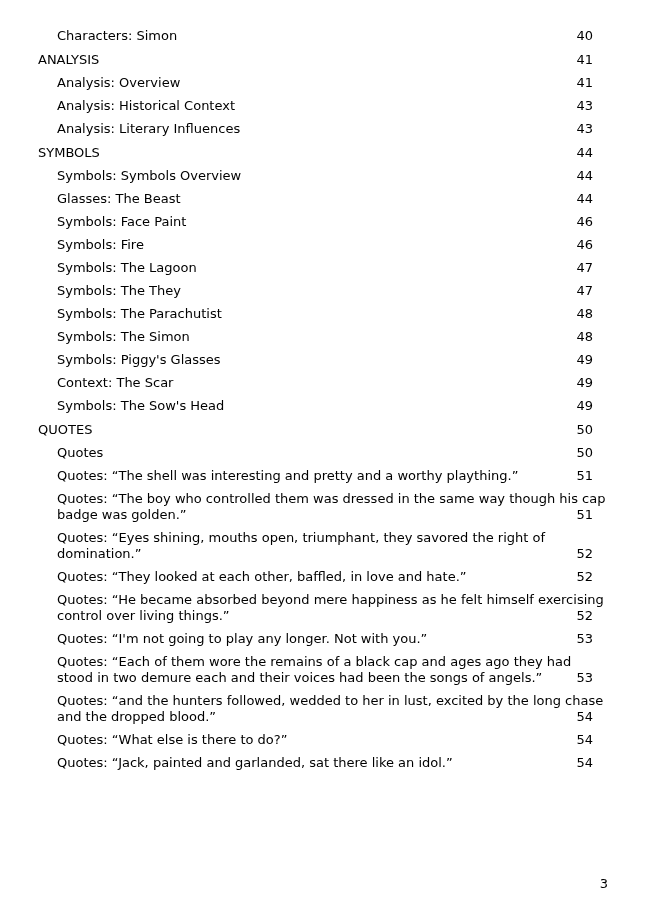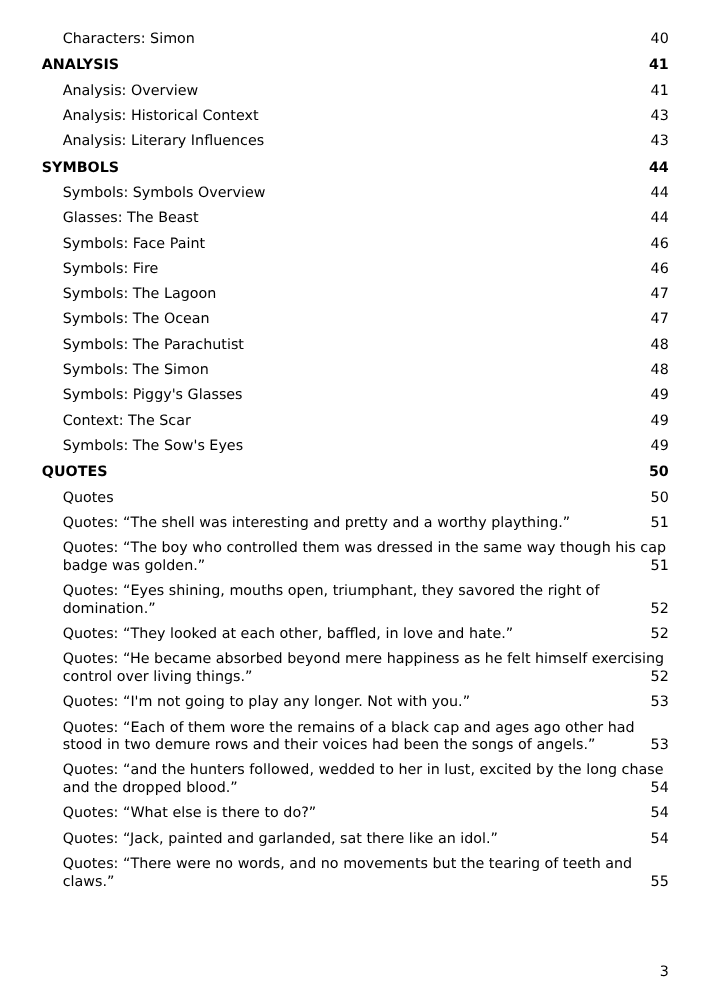--- a/index.html
+++ b/index.html
@@ -22,29 +22,29 @@
   .row {
     position: relative;
     line-height: 16px;
     margin-bottom: 7px;
   }
   .row .label {
     display: block;
   }
   .row .pagenum {
     position: absolute;
-    right: 0;
+    right: 15px;
     bottom: 0;
     line-height: 16px;
   }
   .row.item {
     margin-left: 19px;
   }
   .row.header {
-    font-weight: bold;
+    font-weight: normal;
     margin-top: 8px;
   }
   .toc-group:first-child .row:first-child {
     margin-top: 0;
   }
   .footer-pagenum {
     position: absolute;
     top: 876px;
     right: 37px;
     line-height: 16px;
@@ -98,41 +98,41 @@
   </div>
         <div class="row item">
     <span class="label">Symbols: Fire</span>
     <span class="pagenum">46</span>
   </div>
         <div class="row item">
     <span class="label">Symbols: The Lagoon</span>
     <span class="pagenum">47</span>
   </div>
         <div class="row item">
-    <span class="label">Symbols: The Ocean</span>
+    <span class="label">Symbols: The They</span>
     <span class="pagenum">47</span>
   </div>
         <div class="row item">
     <span class="label">Symbols: The Parachutist</span>
     <span class="pagenum">48</span>
   </div>
         <div class="row item">
     <span class="label">Symbols: The Simon</span>
     <span class="pagenum">48</span>
   </div>
         <div class="row item">
     <span class="label">Symbols: Piggy's Glasses</span>
     <span class="pagenum">49</span>
   </div>
         <div class="row item">
     <span class="label">Context: The Scar</span>
     <span class="pagenum">49</span>
   </div>
         <div class="row item">
-    <span class="label">Symbols: The Sow's Eyes</span>
+    <span class="label">Symbols: The Sow's Head</span>
     <span class="pagenum">49</span>
   </div>
       </div>
       <div class="toc-group">
         <div class="row header">
     <span class="label">QUOTES</span>
     <span class="pagenum">50</span>
   </div>
         <div class="row item">
     <span class="label">Quotes</span>
@@ -156,35 +156,31 @@
   </div>
         <div class="row item">
     <span class="label">Quotes: “He became absorbed beyond mere happiness as he felt himself exercising control over living things.”</span>
     <span class="pagenum">52</span>
   </div>
         <div class="row item">
     <span class="label">Quotes: “I'm not going to play any longer. Not with you.”</span>
     <span class="pagenum">53</span>
   </div>
         <div class="row item">
-    <span class="label">Quotes: “Each of them wore the remains of a black cap and ages ago other had stood in two demure rows and their voices had been the songs of angels.”</span>
+    <span class="label">Quotes: “Each of them wore the remains of a black cap and ages ago they had stood in two demure each and their voices had been the songs of angels.”</span>
     <span class="pagenum">53</span>
   </div>
         <div class="row item">
     <span class="label">Quotes: “and the hunters followed, wedded to her in lust, excited by the long chase and the dropped blood.”</span>
     <span class="pagenum">54</span>
   </div>
         <div class="row item">
     <span class="label">Quotes: “What else is there to do?”</span>
     <span class="pagenum">54</span>
   </div>
         <div class="row item">
     <span class="label">Quotes: “Jack, painted and garlanded, sat there like an idol.”</span>
     <span class="pagenum">54</span>
   </div>
-        <div class="row item">
-    <span class="label">Quotes: “There were no words, and no movements but the tearing of teeth and claws.”</span>
-    <span class="pagenum">55</span>
-  </div>
       </div>
     </div>
   <div class="footer-pagenum">3</div>
 </div>
 
 </body></html>

